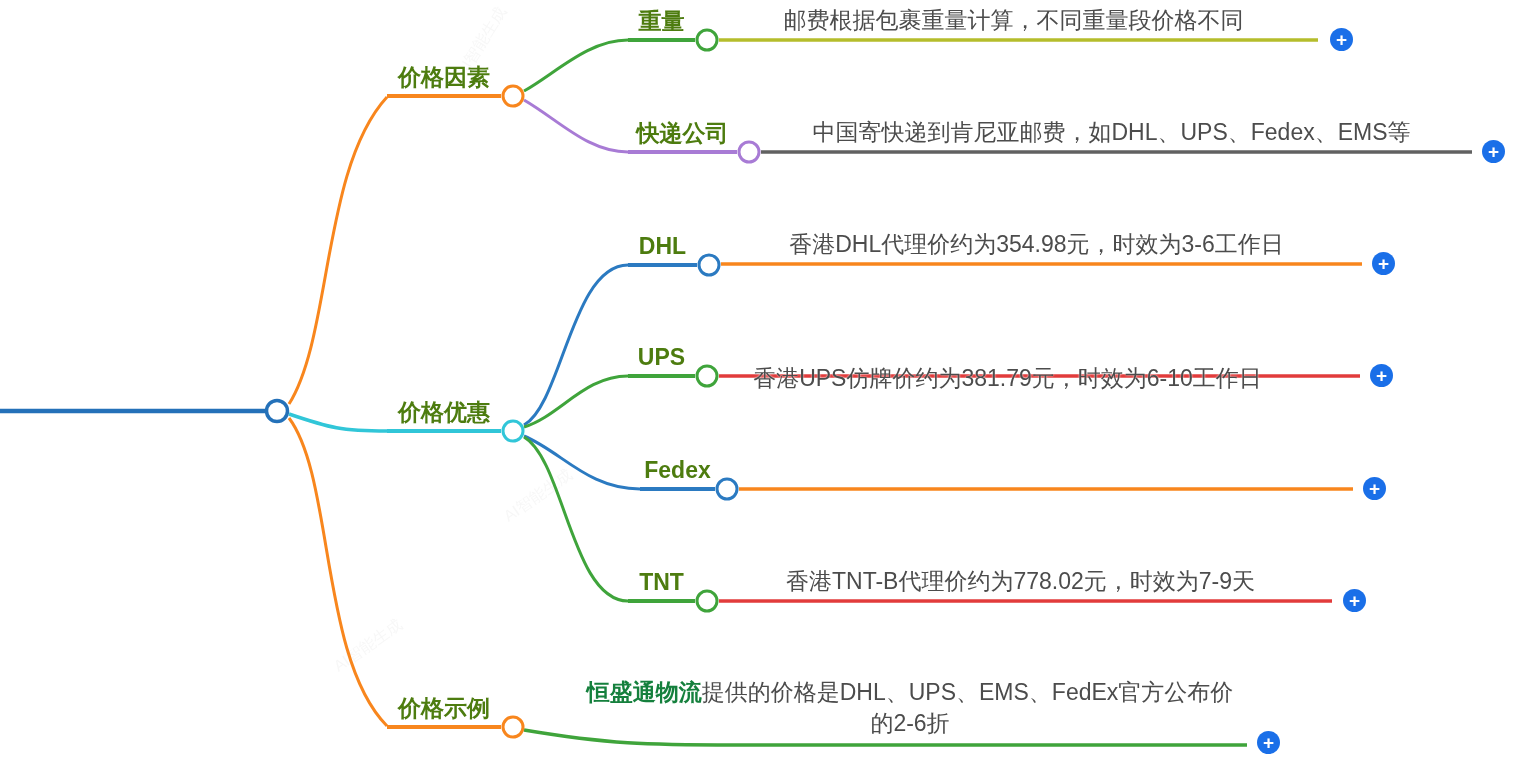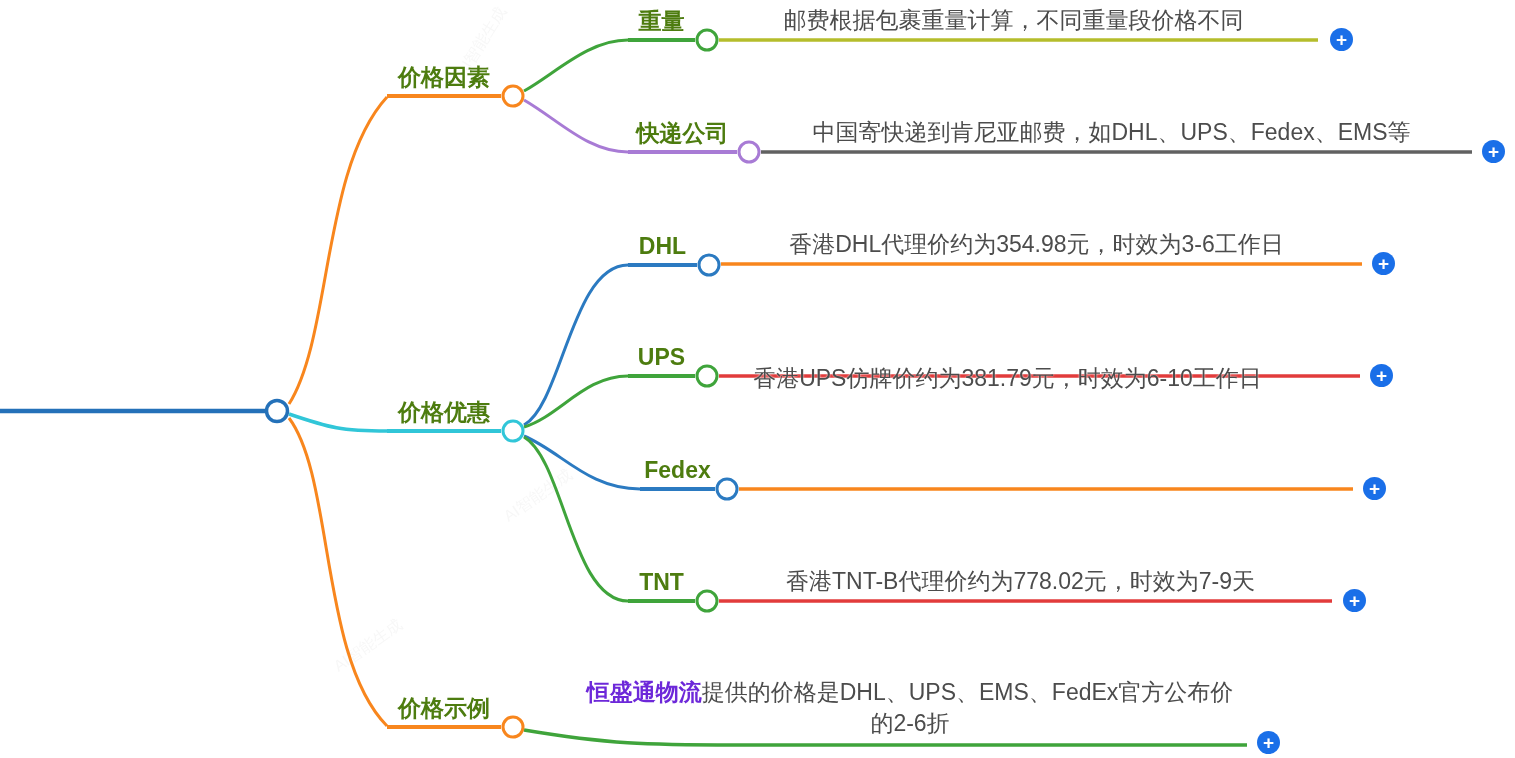--- a/index.html
+++ b/index.html
@@ -23,21 +23,21 @@
     line-height:32px;text-align:center;white-space:nowrap;
     padding-right:10px;box-sizing:border-box;
     text-shadow:0 0 2px #fff;
   }
   .leaf-desc-block{
     position:absolute;z-index:3;
     font-size:23px;font-weight:400;color:#4c4c4c;
     line-height:31px;text-align:center;
     text-shadow:0 0 2px #fff;
   }
-  .leaf-desc-block .bold-prefix{font-weight:bold;color:#6d28d9;}
+  .leaf-desc-block .bold-prefix{font-weight:bold;color:#15803d;}
   .plus-btn{
     position:absolute;z-index:4;
     width:23px;height:23px;border-radius:50%;
     background:#1a6fe8;color:#ffffff;
     display:flex;align-items:center;justify-content:center;
     font-size:19px;font-weight:bold;line-height:1;
     cursor:pointer;user-select:none;
   }
   .watermark{
     position:absolute;z-index:0;

